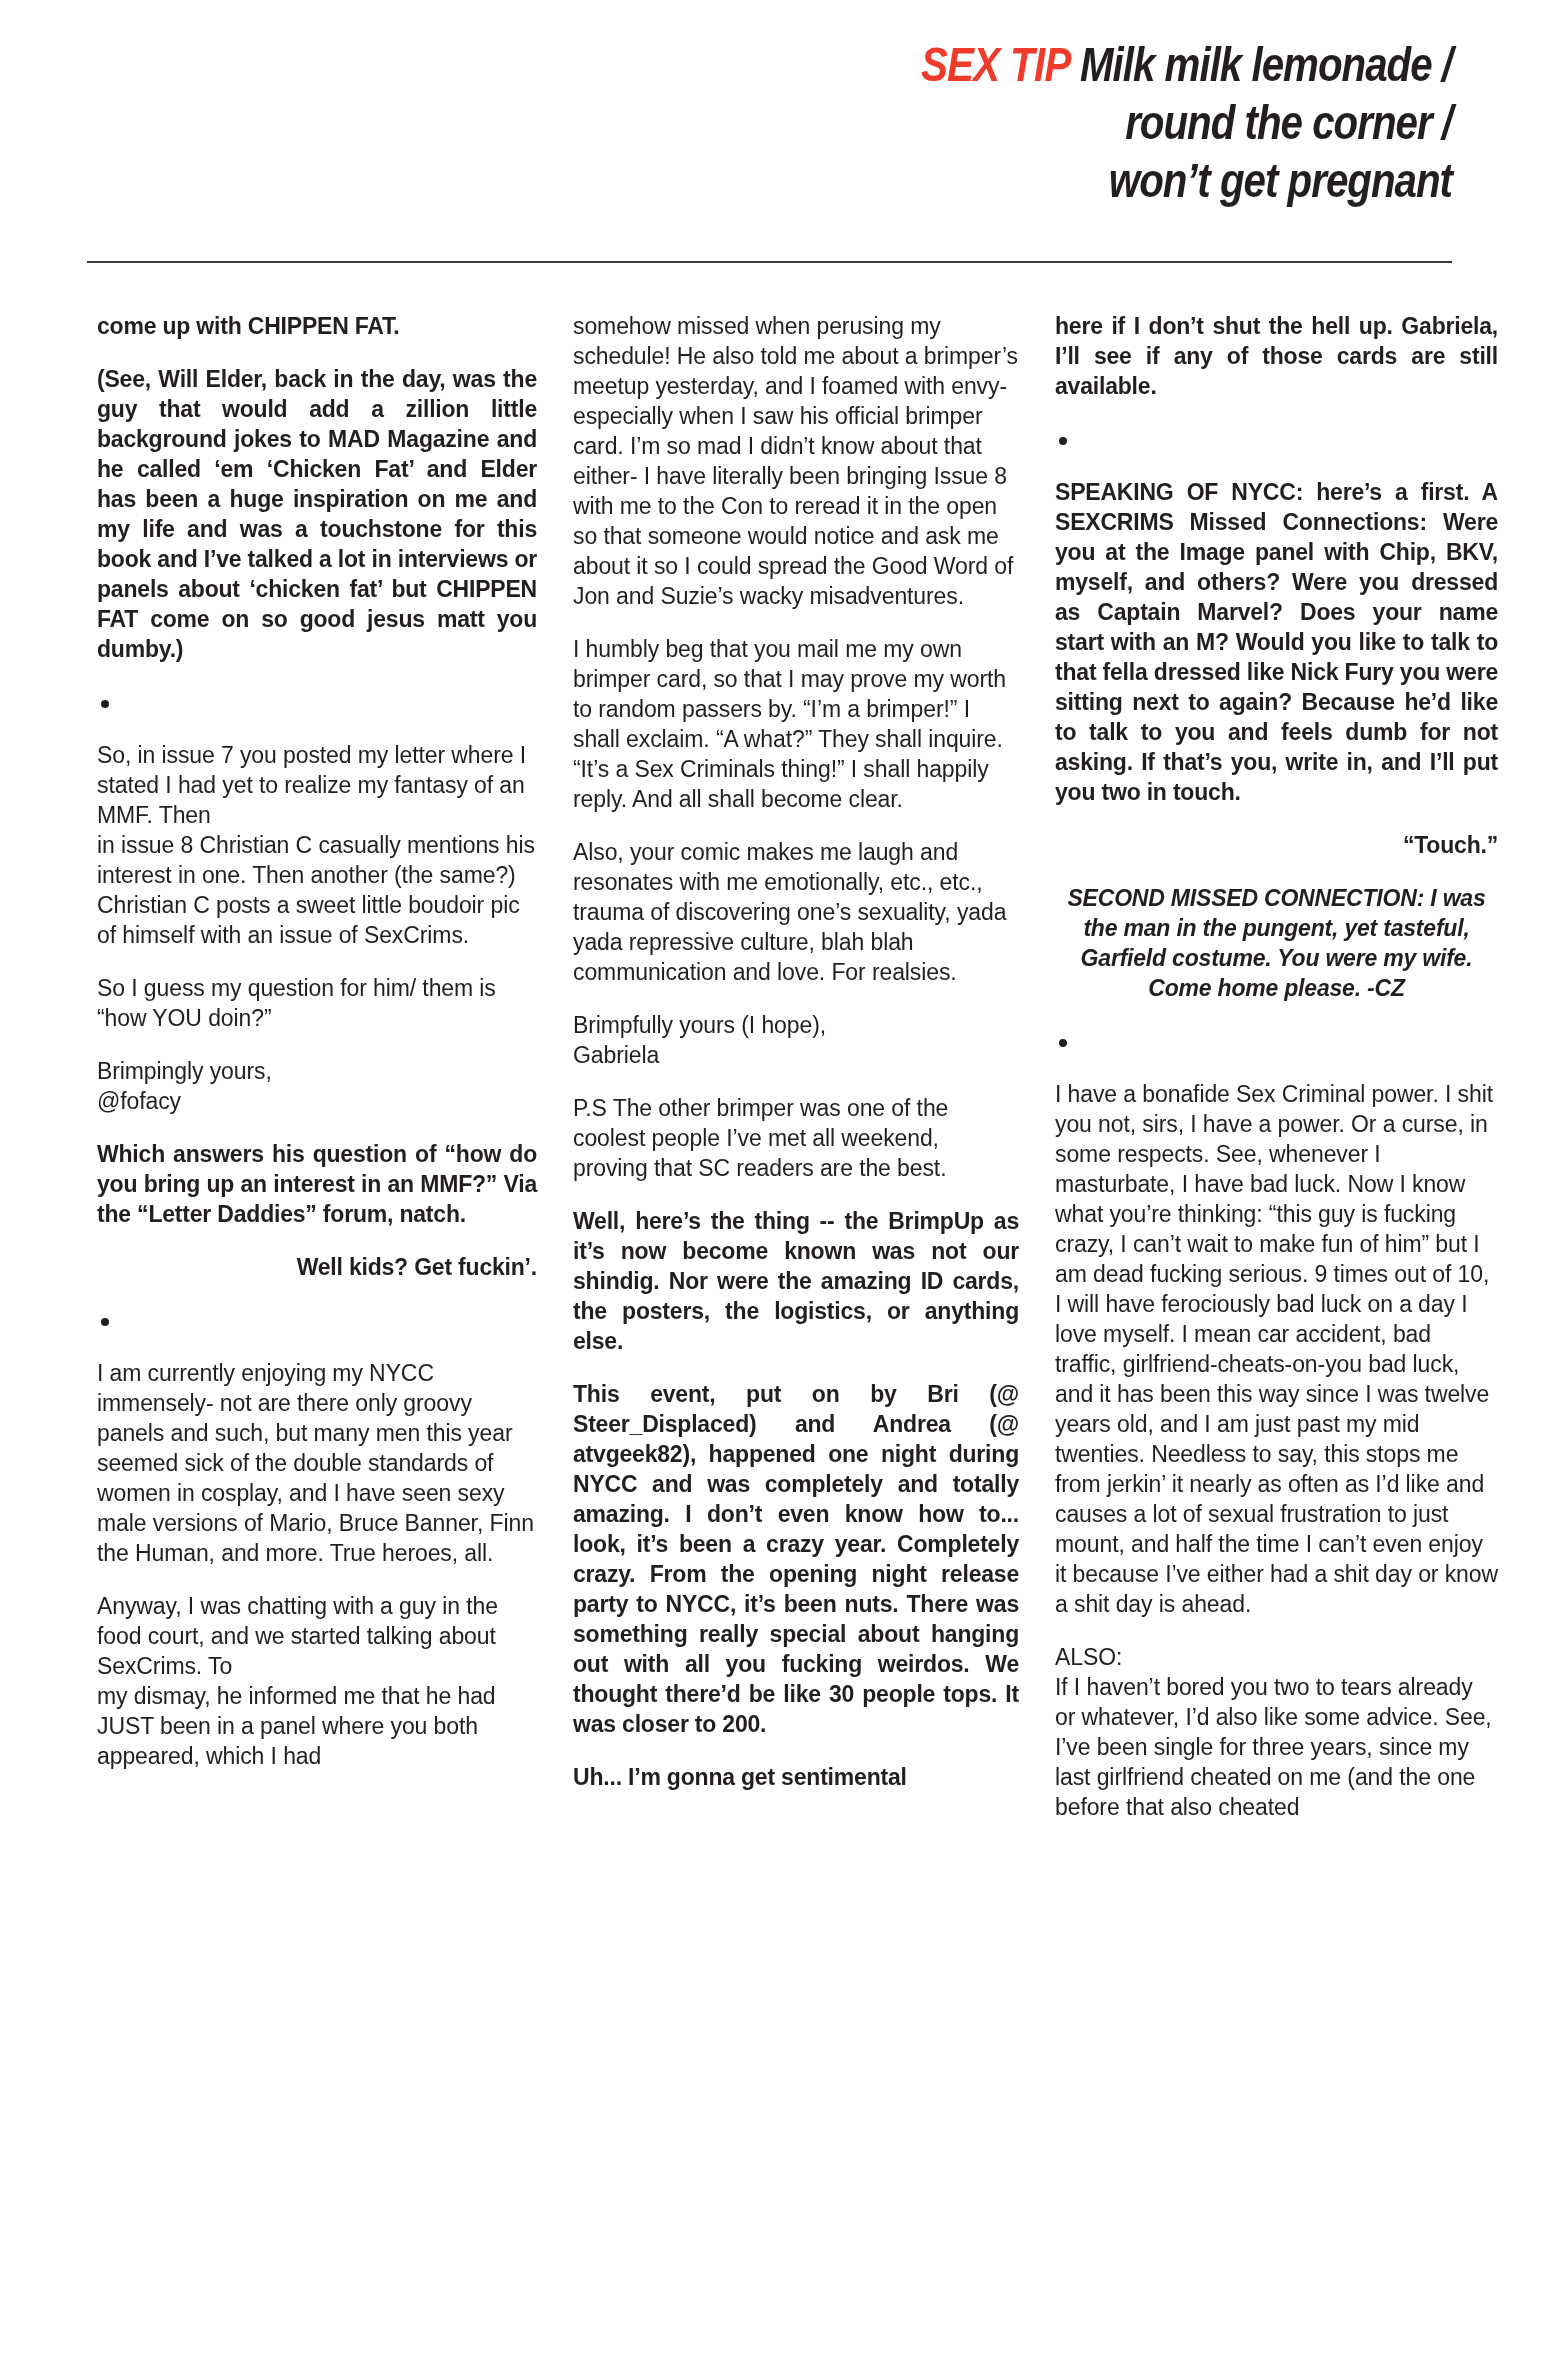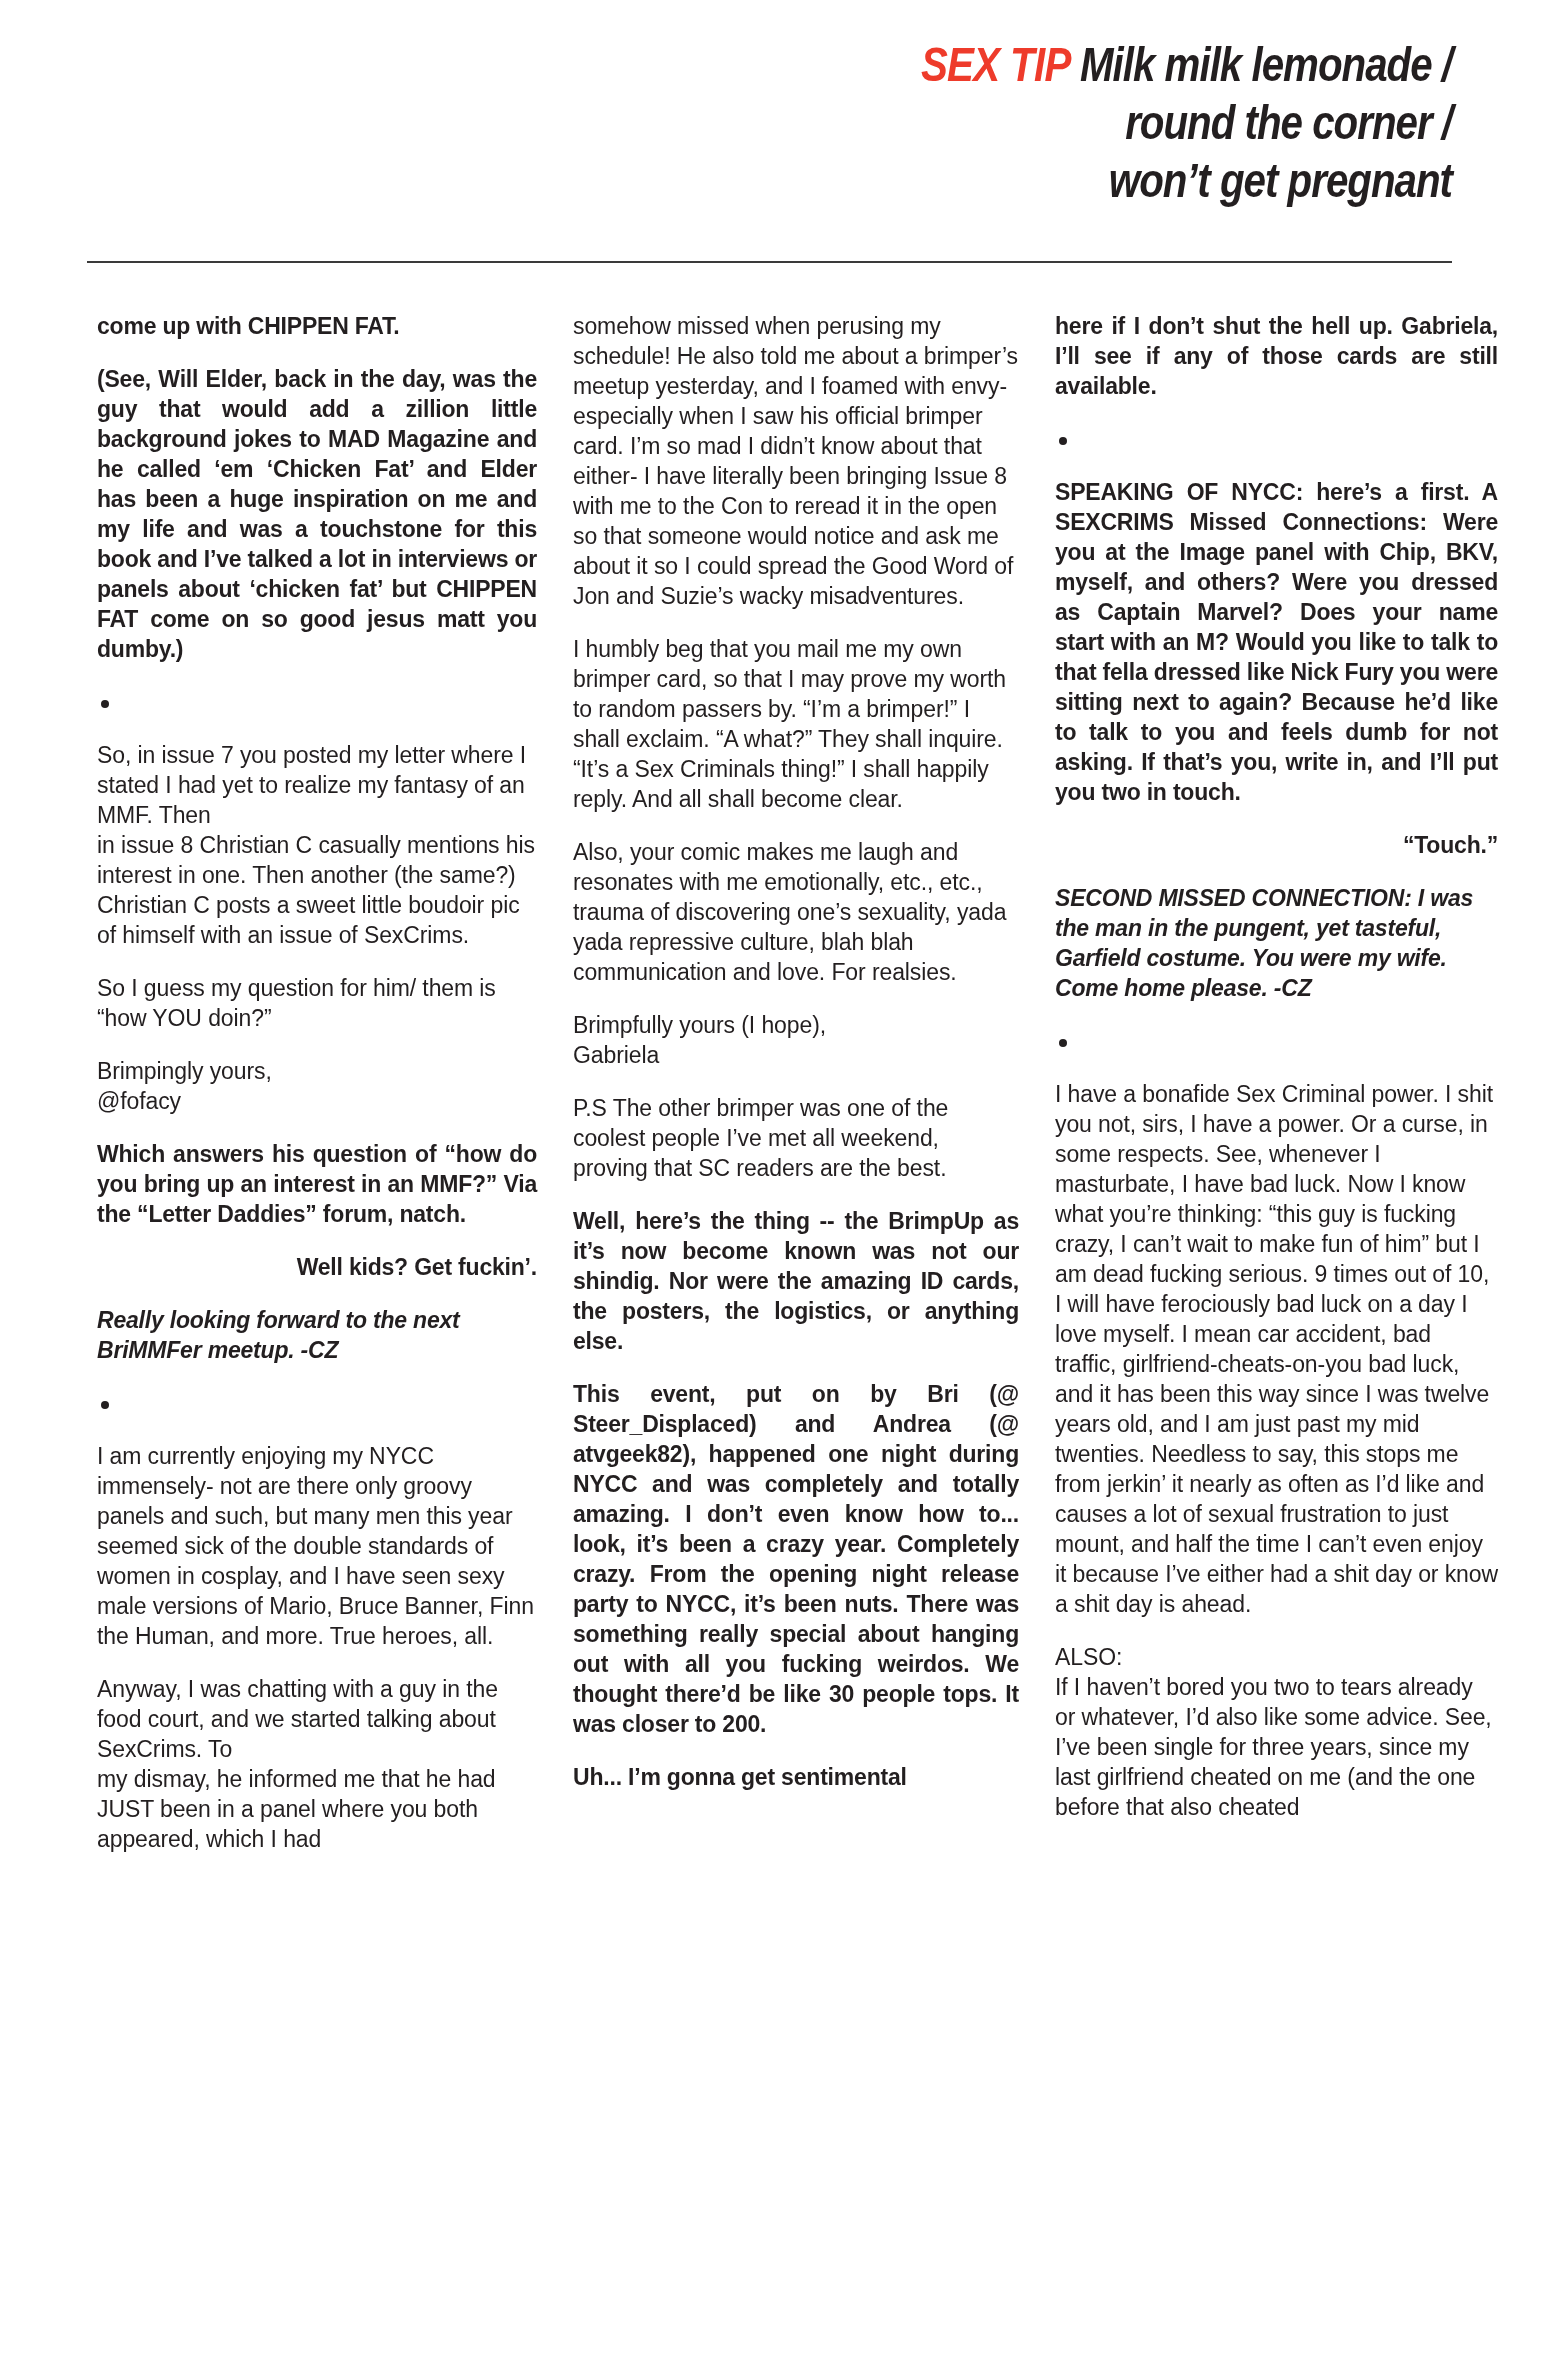--- a/index.html
+++ b/index.html
@@ -101,21 +101,21 @@
   p.editor-left {
     font-weight: 700;
     text-align: right;
     letter-spacing: -0.2px;
   }
 
   
   p.editor-italic {
     font-weight: 700;
     font-style: italic;
-    text-align: left;
+    text-align: center;
     letter-spacing: -0.2px;
   }
 
   
   .bullet-sep {
     margin: 0 0 23px 0;
     height: 30px;
     line-height: 30px;
     font-size: 23px;
     color: #231f20;
@@ -152,21 +152,20 @@
   <div class="columns" id="columns-root">
       <div class="col col-1">
         <p class="para editor">come up with CHIPPEN FAT.</p>
         <p class="para editor">(See, Will Elder, back in the day, was the guy that would add a zillion little background jokes to MAD Magazine and he called ‘em ‘Chicken Fat’ and Elder has been a huge inspiration on me and my life and was a touchstone for this book and I’ve talked a lot in interviews or panels about ‘chicken fat’ but CHIPPEN FAT come on so good jesus matt you dumby.)</p>
         <div class="bullet-sep"><span class="dot"></span></div>
         <p class="para reader">So, in issue 7 you posted my letter where I stated I had yet to realize my fantasy of an MMF. Then<br>in issue 8 Christian C casually mentions his interest in one. Then another (the same?) Christian C posts a sweet little boudoir pic of himself with an issue of SexCrims.</p>
         <p class="para reader">So I guess my question for him/ them is “how YOU doin?”</p>
         <p class="para reader">Brimpingly yours,<br>@fofacy</p>
         <p class="para editor">Which answers his question of “how do you bring up an interest in an MMF?” Via the “Letter Daddies” forum, natch.</p>
         <p class="para editor-left">Well kids? Get fuckin’.</p>
-        <p class="para editor-italic">Really looking forward to the next BriMMFer meetup. -CZ</p>
         <div class="bullet-sep"><span class="dot"></span></div>
         <p class="para reader">I am currently enjoying my NYCC immensely- not are there only groovy panels and such, but many men this year seemed sick of the double standards of women in cosplay, and I have seen sexy male versions of Mario, Bruce Banner, Finn the Human, and more. True heroes, all.</p>
         <p class="para reader">Anyway, I was chatting with a guy in the food court, and we started talking about SexCrims.  To<br>my dismay, he informed me that he had JUST been in a panel where you both appeared, which I had</p>
       </div>
       <div class="col col-2">
         <p class="para reader">somehow missed when perusing my schedule!  He also told me about a brimper’s meetup yesterday, and I foamed with envy- especially when I saw his official brimper card.  I’m so mad I didn’t know about that either- I have literally been bringing Issue 8 with me to the Con to reread it in the open so that someone would notice and ask me about it so I could spread the Good Word of Jon and Suzie’s wacky misadventures.</p>
         <p class="para reader">I humbly beg that you mail me my own brimper card, so that I may prove my worth to random passers by. “I’m a brimper!” I shall exclaim. “A what?” They shall inquire.  “It’s a Sex Criminals thing!” I shall happily reply.  And all shall become clear.</p>
         <p class="para reader">Also, your comic makes me laugh and resonates with me emotionally, etc., etc., trauma of discovering one’s sexuality, yada yada repressive culture, blah blah communication and love.  For realsies.</p>
         <p class="para reader">Brimpfully yours (I hope),<br>Gabriela</p>
         <p class="para reader">P.S The other brimper was one of the coolest people I’ve met all weekend, proving that SC readers are the best.</p>

